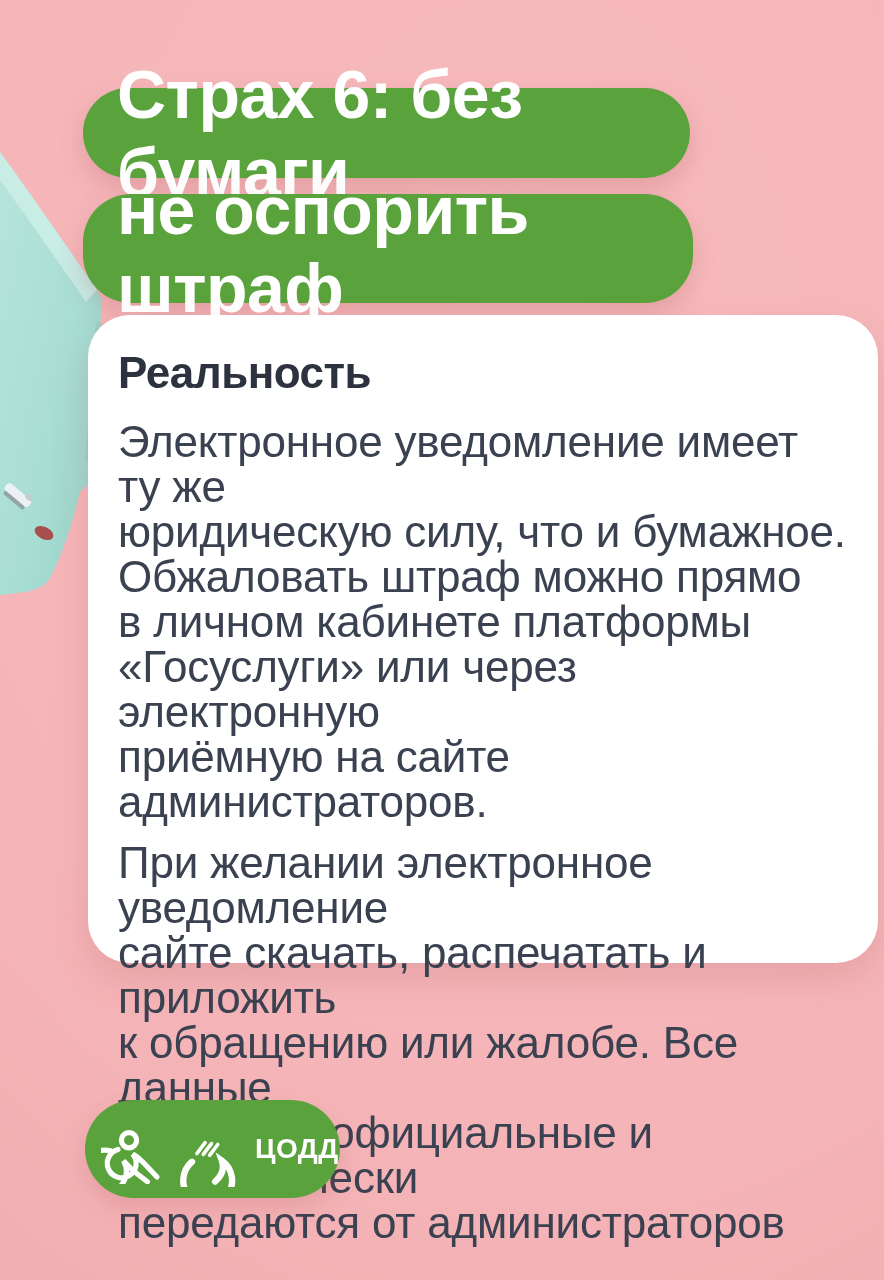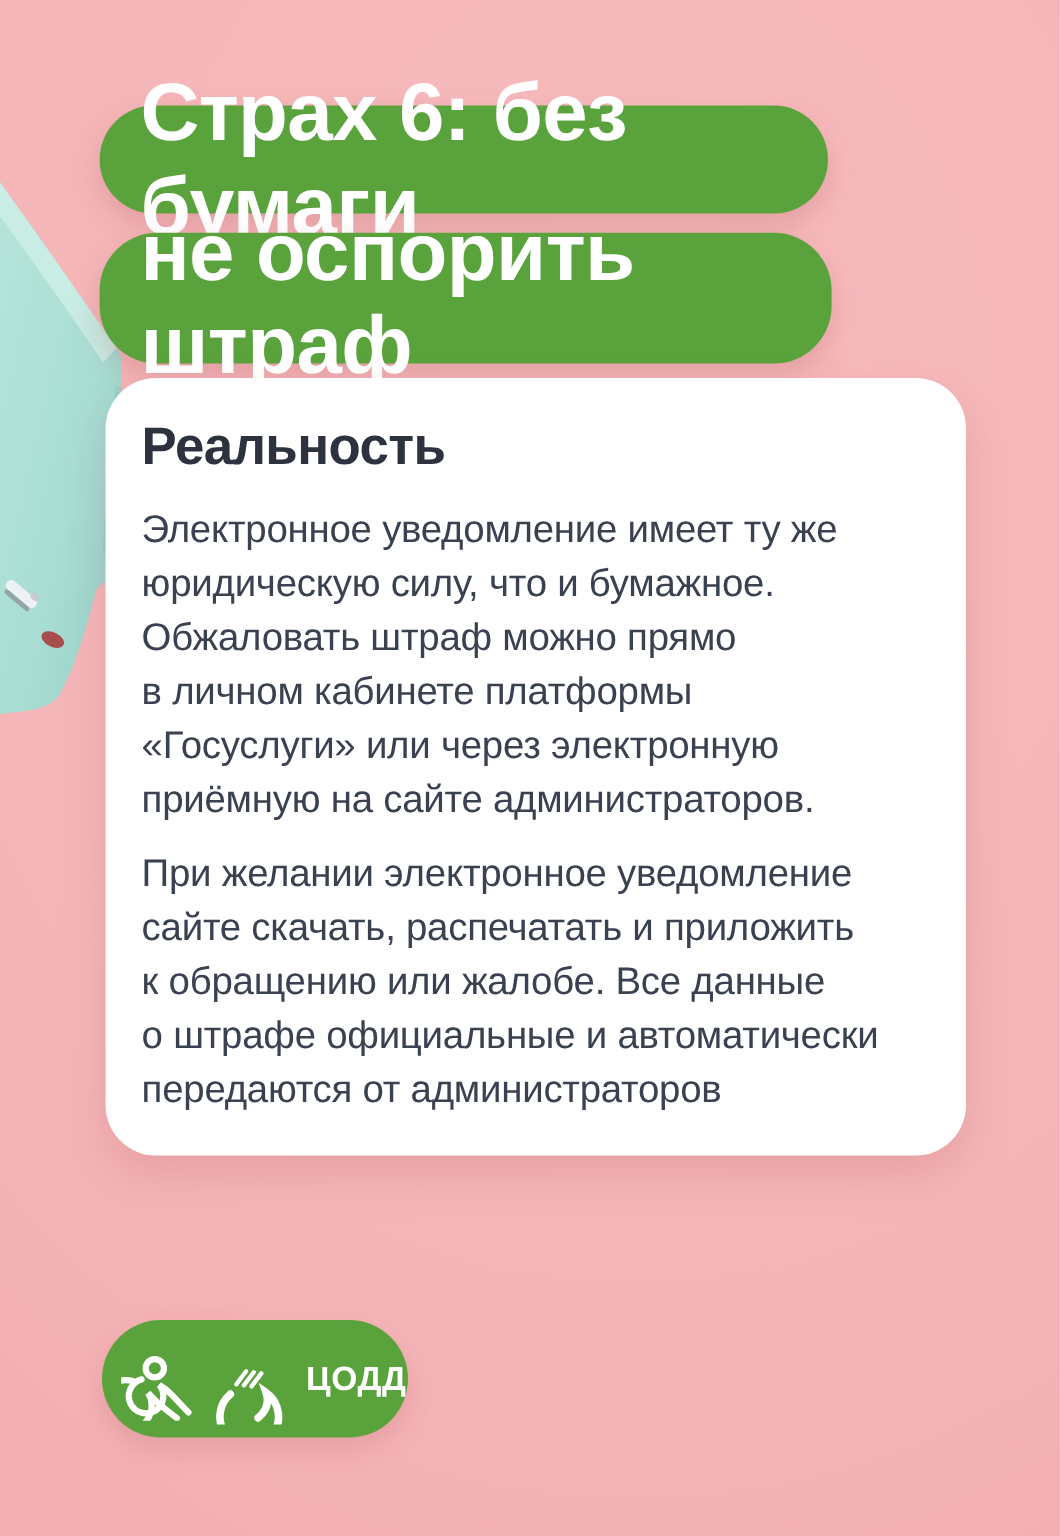--- a/index.html
+++ b/index.html
@@ -36,39 +36,39 @@
     z-index: 3;
     box-shadow: 0 10px 24px rgba(173, 84, 92, 0.25);
   }
   .pill-1 { top: 88px;  width: 607px; height: 90px; border-radius: 45px; }
   .pill-2 { top: 194px; width: 610px; height: 109px; border-radius: 48px; }
 
   
   .card {
     position: absolute;
     left: 88px; top: 315px;
-    width: 717px; height: 648px;
+    width: 790px; height: 648px;
     background: #ffffff;
     border-radius: 42px;
     box-sizing: border-box;
     padding: 34px 28px 0 30px;
     z-index: 3;
     box-shadow: 0 16px 36px rgba(173, 84, 92, 0.20);
   }
   .card-title {
     margin: 0 0 22px 0;
     font-size: 44px;
     line-height: 1.08;
     font-weight: bold;
     color: #2d333e;
     letter-spacing: -0.5px;
   }
   .card-paragraph {
     margin: 0 0 16px 0;
-    font-size: 32px;
+    font-size: 44px;
     line-height: 45px;
     color: #3a4150;
     white-space: pre-line;
     letter-spacing: -0.2px;
   }
 
   
   .brand-pill {
     position: absolute;
     left: 85px; top: 1100px;

